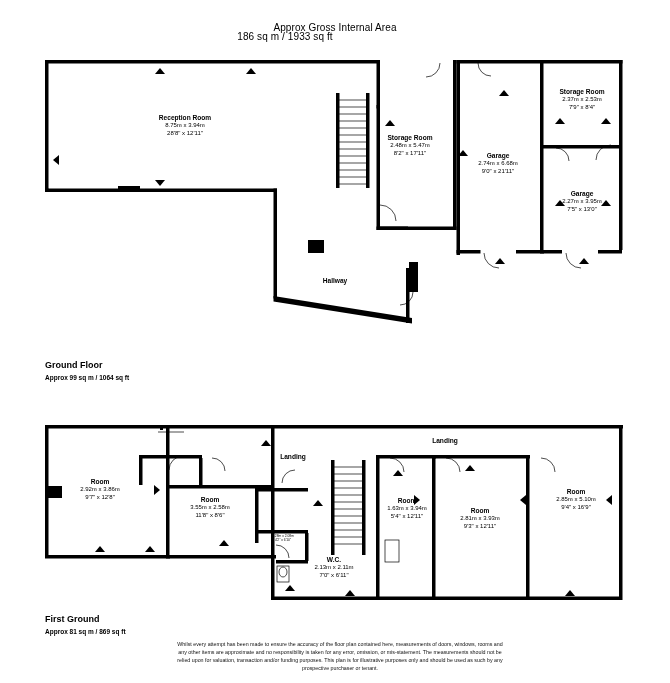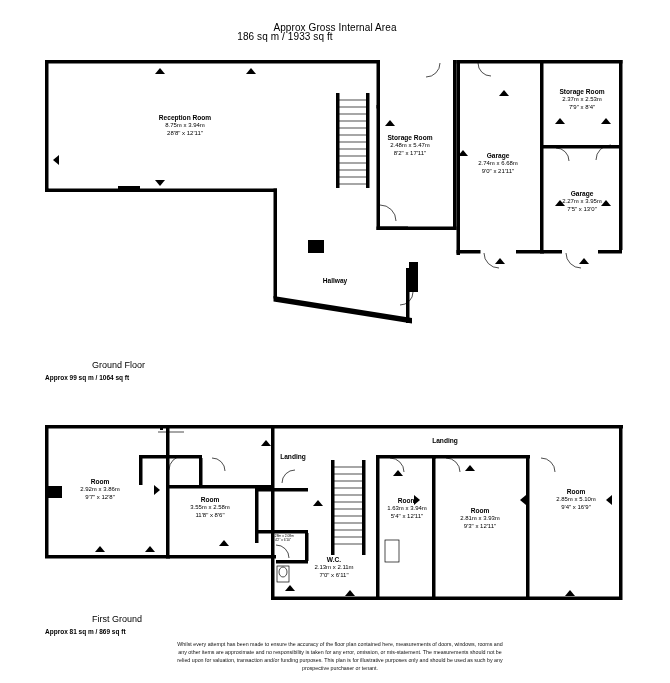--- a/index.html
+++ b/index.html
@@ -3,21 +3,21 @@
 <meta charset="utf-8">
 <style>
   html,body{margin:0;padding:0;background:#ffffff;}
   body{width:670px;height:683px;position:relative;font-family:"Liberation Sans",sans-serif;color:#000;}
   .page{position:absolute;inset:0;}
   .txt{position:absolute;text-align:center;line-height:1.25;}
   .hdr{font-size:10px;font-weight:normal;letter-spacing:.1px;}
   .room-name{font-size:6.6px;font-weight:bold;}
   .room-dim{font-size:6.0px;}
   .room-dim2{font-size:6.0px;}
-  .floor-title{position:absolute;font-size:9px;font-weight:normal;text-align:center;margin-left:47px;}
+  .floor-title{position:absolute;font-size:9px;font-weight:bold;text-align:center;}
   .floor-sub{position:absolute;font-size:6.5px;font-weight:bold;text-align:left;}
   .disclaimer{position:absolute;font-size:5.3px;line-height:1.5;text-align:center;color:#111;}
   svg{position:absolute;top:0;left:0;}
   .wall{fill:#000;}
   .thin{stroke:#000;stroke-width:0.7;fill:none;}
   .arrow{fill:#000;}
   .tiny{font-size:3.3px;text-align:center;position:absolute;line-height:1.2;}
 </style>
 </head>
 <body>

